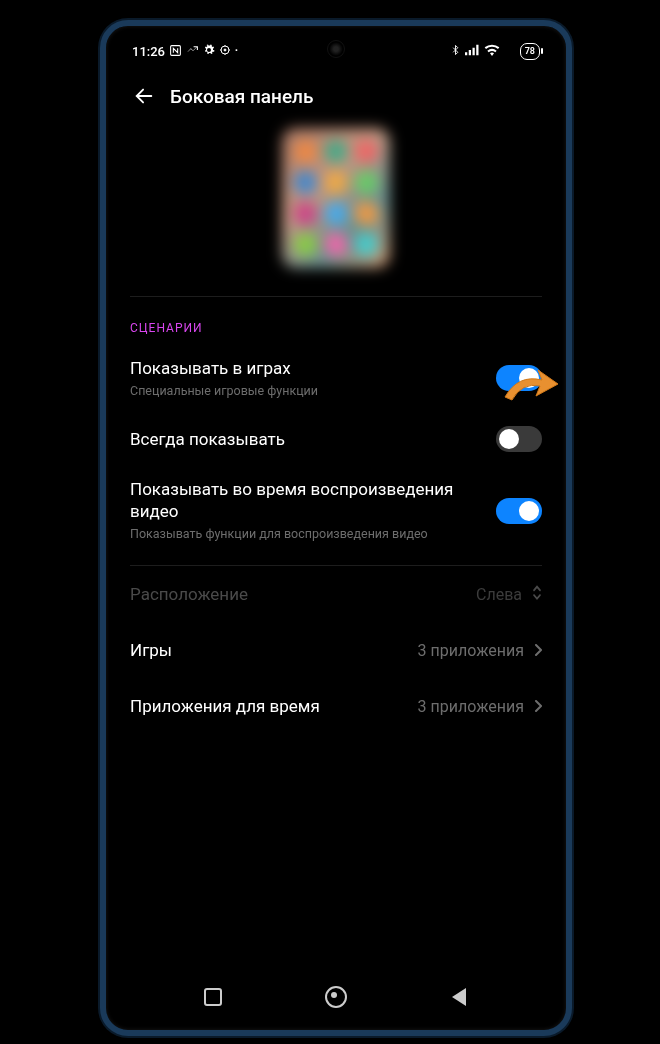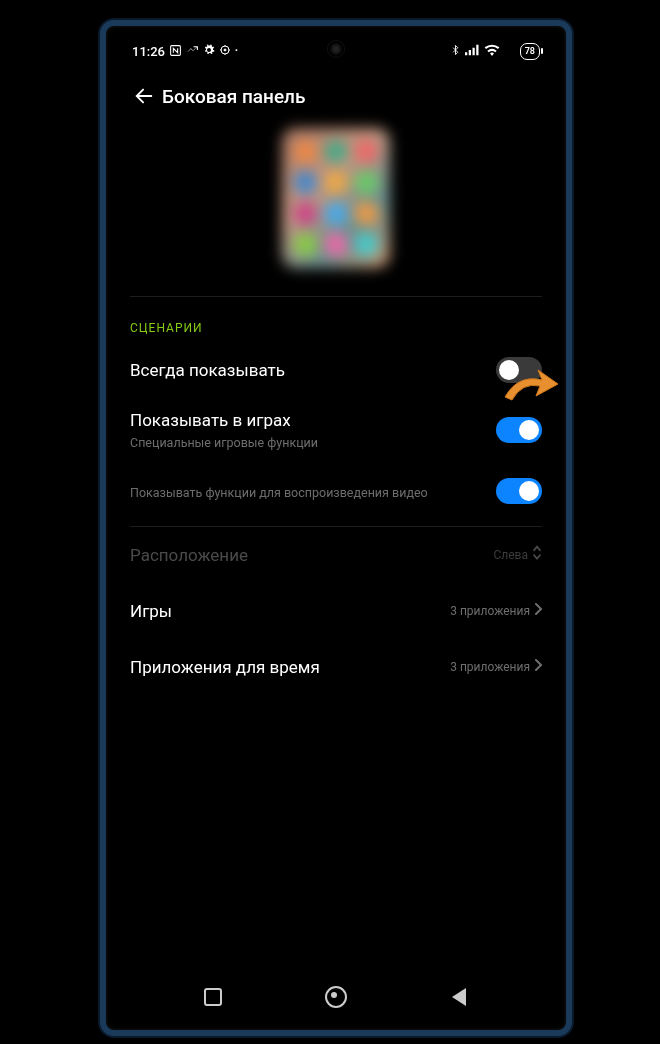--- a/index.html
+++ b/index.html
@@ -11,21 +11,21 @@
     overflow: hidden;
     position: relative;
   }
   .phone-frame {
     position: absolute;
     top: 20px;
     left: 100px;
     width: 460px;
     height: 1004px;
     background: #000;
-    border-radius: 14px;
+    border-radius: 28px;
     border: 6px solid #1a3a5a;
     box-shadow: 0 0 0 2px #0a1a2a, inset 0 0 4px rgba(255,255,255,.1);
     overflow: hidden;
   }
   .side-button-right{
     position:absolute;
     top:220px;
     right:90px;
     width:6px;
     height:140px;
@@ -81,21 +81,21 @@
     border:1.4px solid #fff;border-radius:7px;
     padding:0 4px;height:15px;font-size:9px;font-weight:600;position:relative;margin-left:16px;
   }
   .battery-pill:after{content:"";position:absolute;right:-4px;top:4px;width:2.5px;height:6px;background:#fff;border-radius:1px;}
   .app-bar{
     display:flex;align-items:center;
     padding:12px 16px 8px;
   }
   .back-arrow{color:#fff;width:36px;height:36px;display:flex;align-items:center;justify-content:center;}
   .app-title{
-    color:#fff;font-size:19px;font-weight:500;margin-left:0;
+    color:#fff;font-size:19px;font-weight:500;margin-left:8px;
   }
   .preview-wrap{
     display:flex;justify-content:center;margin-top:6px;
   }
   .preview-img{
     width:108px;height:140px;border-radius:14px;overflow:hidden;
     background:linear-gradient(135deg,#a87865,#c09680 40%,#6a9090 70%,#d2946b);
     filter:blur(7px);
     position:relative;
   }
@@ -104,21 +104,21 @@
     display:grid;grid-template-columns:repeat(3,1fr);grid-template-rows:repeat(4,1fr);
     padding:12px;gap:8px;filter:none;
   }
   .preview-dots > span{
     border-radius:50%;
   }
   .divider{
     height:1px;background:#1d1d1d;margin:28px 20px 0;
   }
   .section-header{
-    color:#84cc16;font-size:12px;letter-spacing:1px;
+    color:#d946ef;font-size:12px;letter-spacing:1px;
     padding:24px 20px 6px;
   }
   .setting-row{
     display:flex;align-items:center;justify-content:space-between;
     padding:16px 20px 10px;
     position:relative;
   }
   .setting-text{flex:1;padding-right:12px;}
   .setting-title{color:#fff;font-size:17px;font-weight:400;line-height:1.3;}
   .setting-sub{color:#6d6d6d;font-size:12.5px;margin-top:4px;line-height:1.35;}
@@ -131,21 +131,21 @@
     position:absolute;top:3px;width:20px;height:20px;background:#fff;border-radius:50%;
   }
   .toggle.off .toggle-knob{left:3px;}
   .toggle.on .toggle-knob{right:3px;}
   .link-row{
     display:flex;align-items:center;justify-content:space-between;
     padding:18px 20px;
   }
   .link-title{color:#fff;font-size:17px;font-weight:400;}
   .link-title.disabled{color:#4a4a4a;}
-  .link-right{display:flex;align-items:center;gap:4px;color:#6d6d6d;font-size:12px;}
+  .link-right{display:flex;align-items:center;gap:10px;color:#6d6d6d;font-size:16px;}
   .link-right.disabled{color:#3c3c3c;}
   .chevron{color:#6d6d6d;}
   .updown{color:#6d6d6d;font-size:11px;transform:scaleY(1.2);}
   .nav-bar{
     position:absolute;bottom:6px;left:0;right:0;
     display:flex;align-items:center;justify-content:space-around;
     height:46px;padding:0 42px;
   }
   .nav-btn{width:24px;height:24px;display:flex;align-items:center;justify-content:center;}
   .nav-square{width:14px;height:14px;border:2px solid #ccc;border-radius:3px;}
@@ -252,39 +252,40 @@
         </div>
       </div>
     </div>
 
     <div class="divider"></div>
 
     <div class="section-header">СЦЕНАРИИ</div>
 
     <div class="setting-row">
       <div class="setting-text">
+        <div class="setting-title">Показывать в играх</div>
+        <div class="setting-sub">Специальные игровые функции</div>
+      </div>
+      <div class="toggle on">
+        <div class="toggle-knob"></div>
+      </div>
+    </div>
+
+    <div class="setting-row">
+      <div class="setting-text">
         <div class="setting-title">Всегда показывать</div>
       </div>
       <div class="toggle off">
         <div class="toggle-knob"></div>
       </div>
     </div>
 
     <div class="setting-row">
       <div class="setting-text">
-        <div class="setting-title">Показывать в играх</div>
-        <div class="setting-sub">Специальные игровые функции</div>
-      </div>
-      <div class="toggle on">
-        <div class="toggle-knob"></div>
-      </div>
-    </div>
-
-    <div class="setting-row">
-      <div class="setting-text">
+        <div class="setting-title">Показывать во время воспроизведения видео</div>
         <div class="setting-sub">Показывать функции для воспроизведения видео</div>
       </div>
       <div class="toggle on">
         <div class="toggle-knob"></div>
       </div>
     </div>
 
     <div class="divider" style="margin-top:12px;"></div>
 
 

